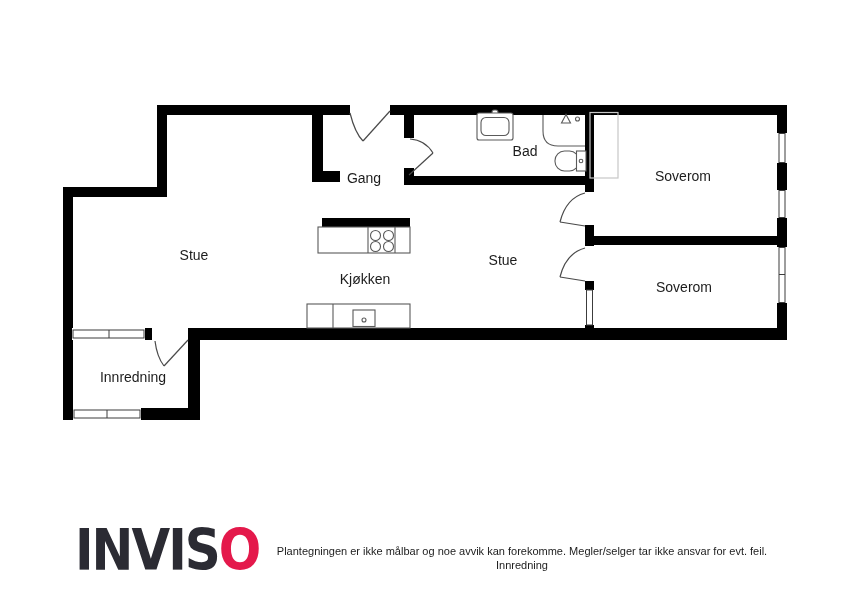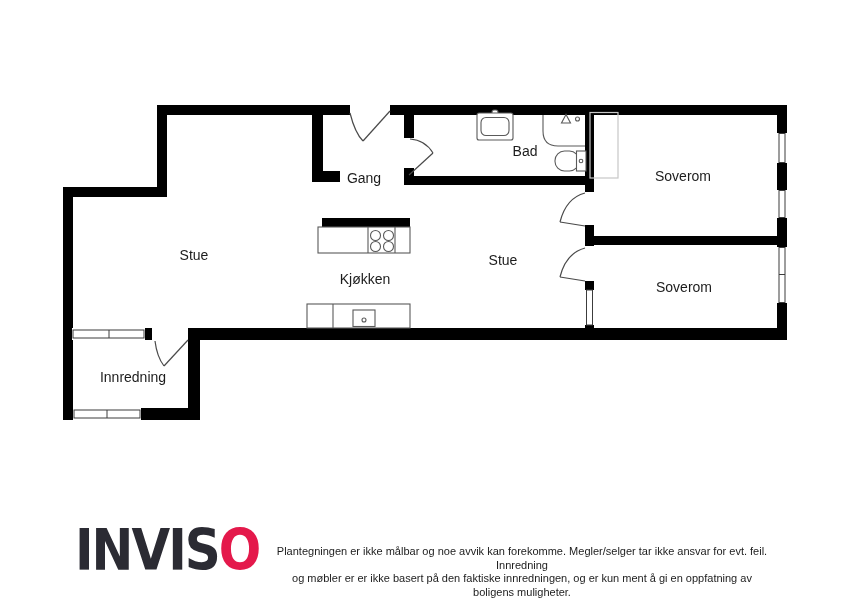--- a/index.html
+++ b/index.html
@@ -174,16 +174,15 @@
   <div class="lbl lbl-soverom-top">Soverom</div>
   <div class="lbl lbl-stue-right">Stue</div>
   <div class="lbl lbl-kjokken">Kjøkken</div>
   <div class="lbl lbl-soverom-bottom">Soverom</div>
   <div class="lbl lbl-vinterhage">Innredning</div>
 
   <div class="logo"><span>INVIS</span><span class="accent">O</span></div>
 
   <div class="disclaimer">
     <span>Plantegningen er ikke målbar og noe avvik kan forekomme. Megler/selger tar ikke ansvar for evt. feil. Innredning</span><br>
-    <span>og møbler er er ikke basert på den faktiske innredningen, og er kun ment å gi en oppfatning av boligens muligheter.</span>
   </div>
 
 </div>
 
 </body></html>

